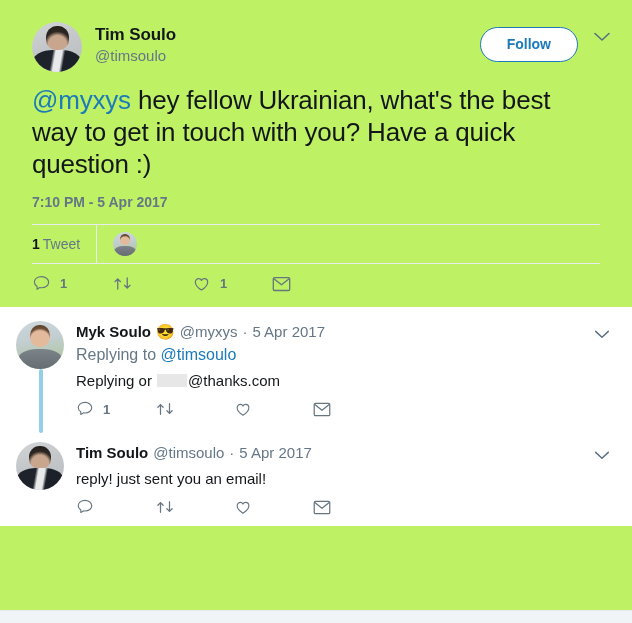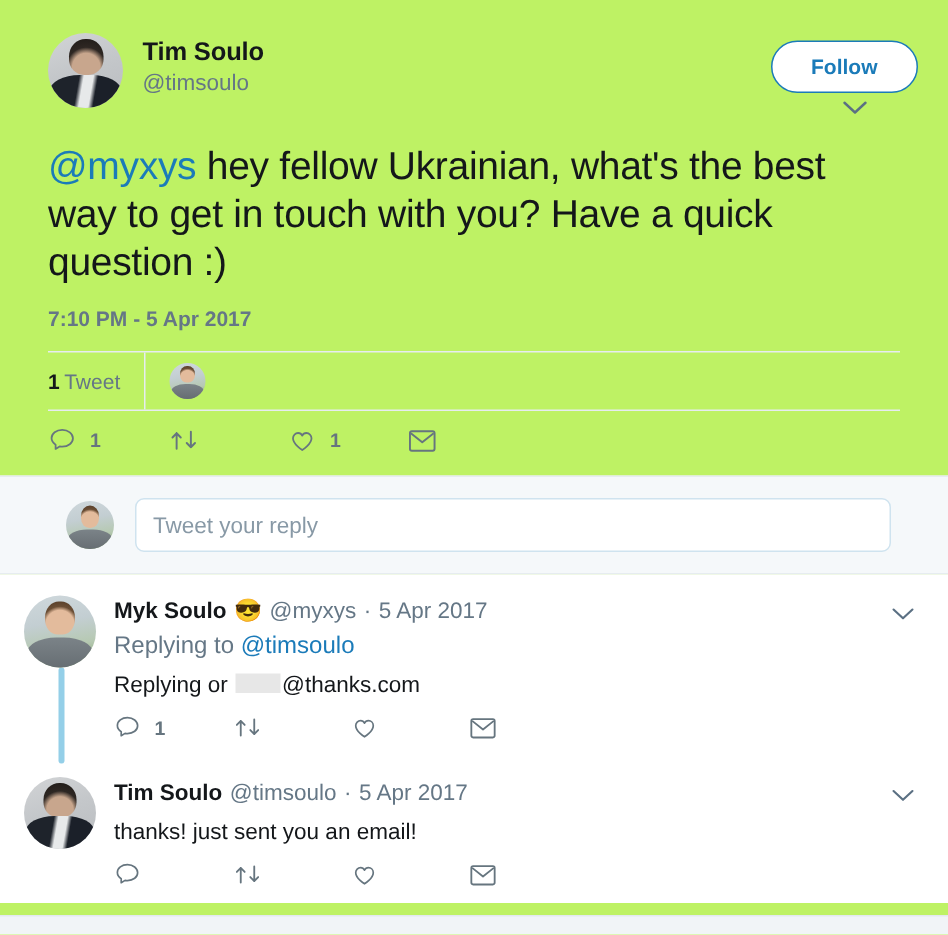--- a/index.html
+++ b/index.html
@@ -101,23 +101,21 @@
     letter-spacing: -0.1px;
   }
   .handle {
     font-size: 15px;
     color: #657786;
     line-height: 20px;
     margin-top: 1px;
   }
   .follow-wrap {
     display: flex;
-    align-items: center;
     padding-top: 5px;
-    flex-direction: column;
   }
   .follow-btn {
     border: 1px solid #1b7bb9;
     color: #1b7bb9;
     background: #fff;
     border-radius: 100px;
     font-size: 14px;
     font-weight: bold;
     padding: 9px 26px;
     line-height: 15px;
@@ -363,24 +361,20 @@
       <div class="action">
         <svg width="19" height="16" viewBox="0 0 22 18" aria-hidden="true">
           <rect x="1.5" y="1.5" width="19" height="15" rx="1.5" fill="none" stroke="#66757f" stroke-width="1.5"></rect>
           <path d="M2.2 3 11 10 19.8 3" fill="none" stroke="#66757f" stroke-width="1.5" stroke-linejoin="round"></path>
         </svg>
         <span class="cnt"></span>
       </div>
     </div>
   </div>
 
-  <div class="composer">
-    <div class="avatar av-myk av-c"></div>
-    <input class="reply-input" type="text" placeholder="Tweet your reply" style="">
-  </div>
 
   <div class="reply">
     <div class="thread-line" style="top:62px;height:64px;"></div>
     <div class="avatar av-myk av-r"></div>
 
     <div class="reply-body">
       <div class="reply-head">
         <span class="rname">Myk Soulo</span>
         <span class="emoji">😎</span>
         <span class="rhandle">@myxys</span>
@@ -438,21 +432,21 @@
 
     <div class="reply-body">
       <div class="reply-head">
         <span class="rname">Tim Soulo</span>
         <span class="rhandle">@timsoulo</span>
         <span class="rdot">·</span>
         <span class="rdate">5 Apr 2017</span>
       </div>
 
       <div class="reply-text">
-        <span>thanks! just sent you an email!</span>
+        <span>reply! just sent you an email!</span>
       </div>
 
       <div class="reply-actions">
         <div class="action">
           <svg width="18" height="18" viewBox="0 0 24 24" aria-hidden="true">
             <path d="M12 3.2c-5 0-9 3.1-9 7 0 2.2 1.3 4.2 3.4 5.5v3.6l3.4-2.1c.7.1 1.4.2 2.2.2 5 0 9-3.1 9-7s-4-7.2-9-7.2z" fill="none" stroke="#66757f" stroke-width="1.5" stroke-linejoin="round"></path>
           </svg>
           <span class="cnt"></span>
         </div>
         <div class="action">

